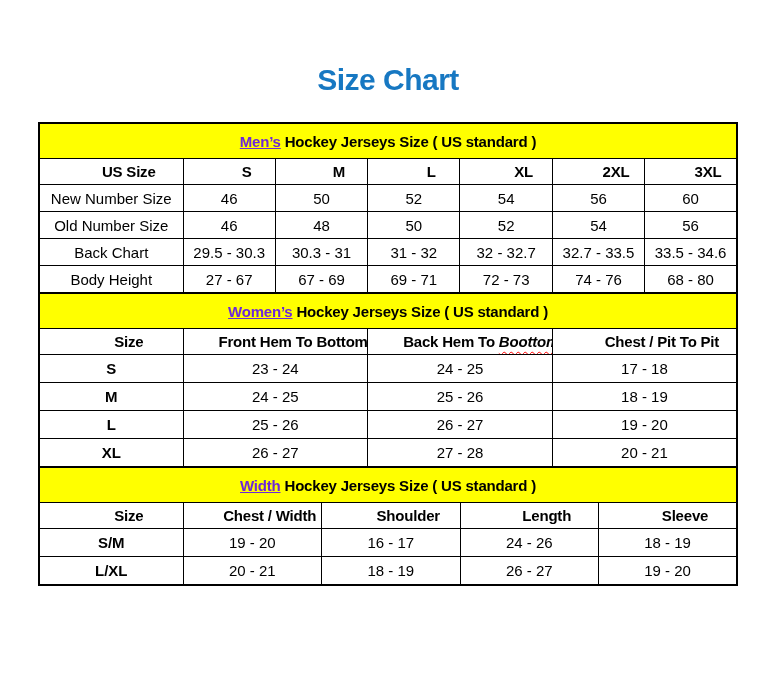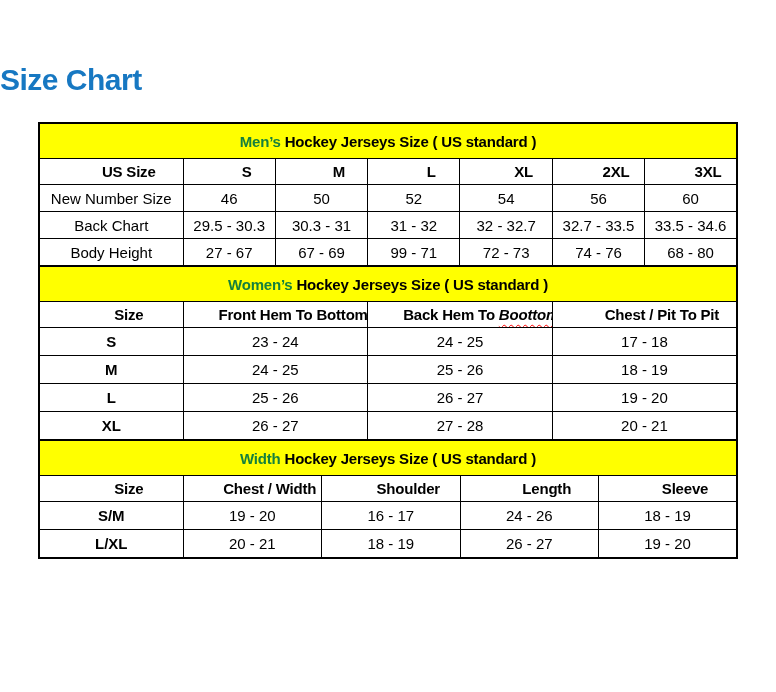--- a/index.html
+++ b/index.html
@@ -9,21 +9,21 @@
   }
   body {
     width: 776px;
     height: 692px;
     font-family: "Liberation Sans", sans-serif;
     color: #000000;
     overflow: hidden;
   }
   .page-title {
     margin: 62px 0 0 0;
-    text-align: left;
+    text-align: center;
     font-size: 30px;
     line-height: 36px;
     font-weight: bold;
     color: #1778c2;
     letter-spacing: -0.5px;
   }
   .tables-region {
     width: 700px;
     margin: 24px 0 0 38px;
   }
@@ -47,21 +47,21 @@
     white-space: nowrap;
   }
   .band-cell {
     background: #ffff00;
     height: 34px;
     font-size: 17px;
     font-weight: bold;
     border: 2px solid #000000;
     letter-spacing: -0.2px;
   }
-  .band-highlight { color: #15803d; }
+  .band-highlight { color: #6d28d9; text-decoration: underline; }
   .size-table th {
     font-weight: bold;
     height: 25px;
     letter-spacing: -0.2px;
     padding-left: 35px;
   }
   .size-table td.row-label { font-weight: bold; margin-left: 26px; }
   .size-table td.row-label.regular { font-weight: normal; }
   .table-mens td { height: 26px; }
   .table-womens td, .table-youth td { height: 27px; }
@@ -107,33 +107,42 @@
           <tr>
             <td class="row-label regular">New Number Size</td>
             <td>46</td>
             <td>50</td>
             <td>52</td>
             <td>54</td>
             <td>56</td>
             <td>60</td>
           </tr>
           <tr>
+            <td class="row-label regular">Old Number Size</td>
+            <td>46</td>
+            <td>48</td>
+            <td>50</td>
+            <td>52</td>
+            <td>54</td>
+            <td>56</td>
+          </tr>
+          <tr>
             <td class="row-label regular">Back Chart</td>
             <td>29.5 - 30.3</td>
             <td>30.3 - 31</td>
             <td>31 - 32</td>
             <td>32 - 32.7</td>
             <td>32.7 - 33.5</td>
             <td>33.5 - 34.6</td>
           </tr>
           <tr>
             <td class="row-label regular">Body Height</td>
             <td>27 - 67</td>
             <td>67 - 69</td>
-            <td>99 - 71</td>
+            <td>69 - 71</td>
             <td>72 - 73</td>
             <td>74 - 76</td>
             <td>68 - 80</td>
           </tr>
         </tbody>
       </table>
       <table class="size-table table-womens">
         <colgroup>
           <col style="width: 144px;">
           <col>

